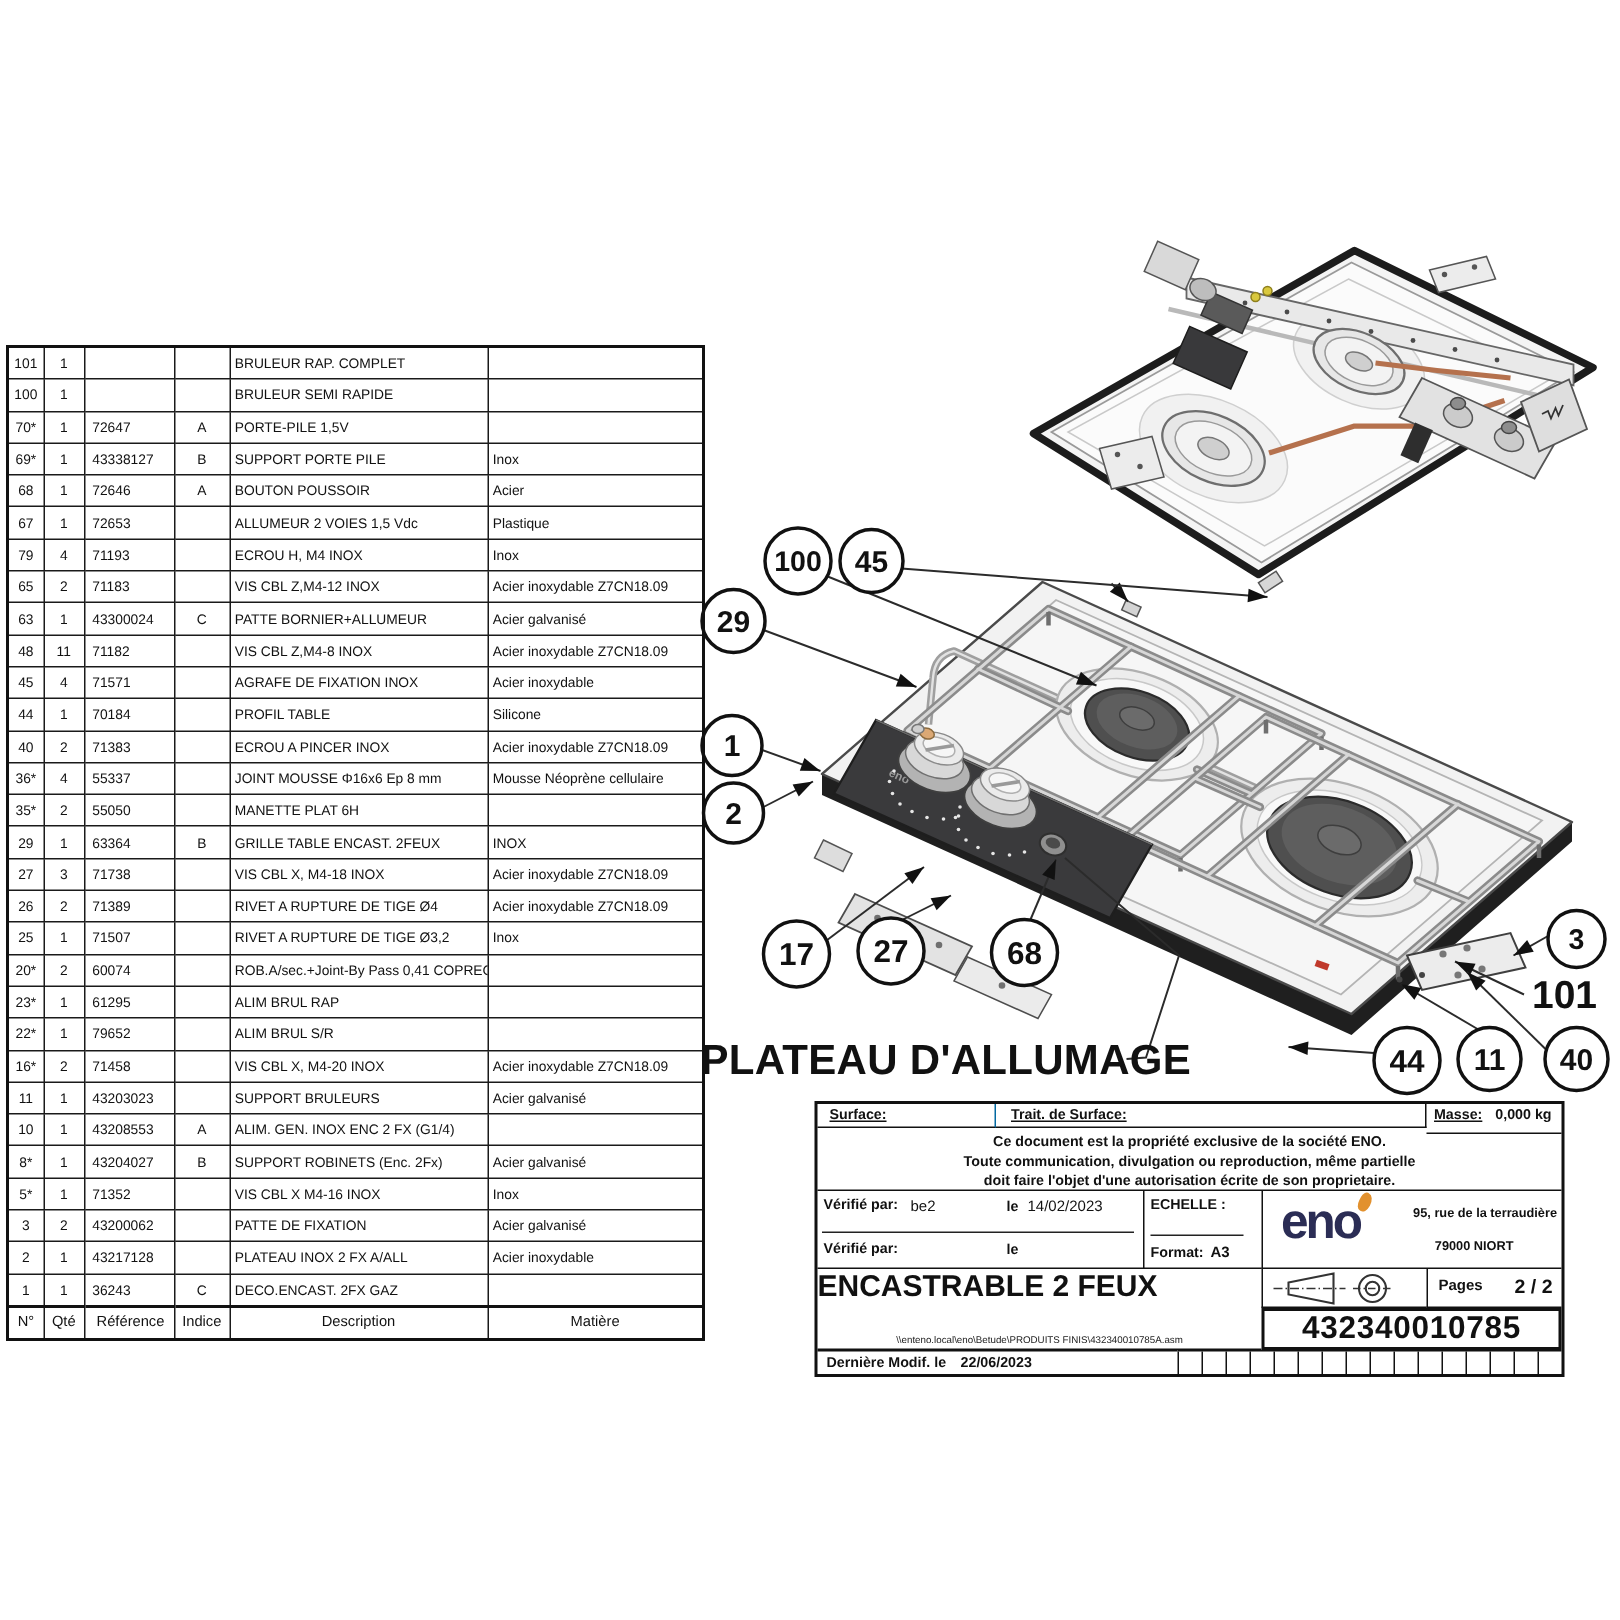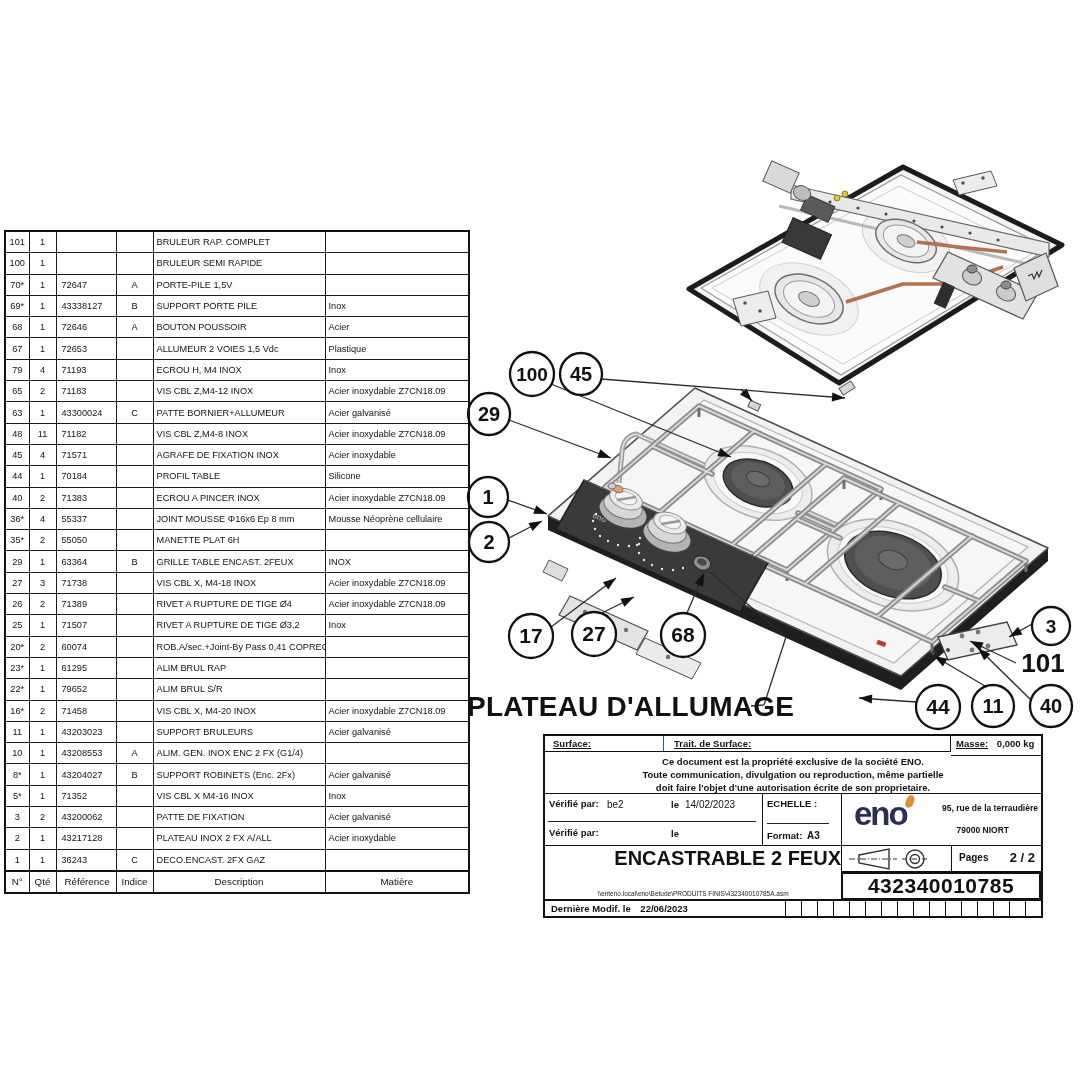--- a/index.html
+++ b/index.html
@@ -18,21 +18,21 @@
     border:2px solid #111;font-size:9.5px;}
   #title-block .cell{position:absolute;box-sizing:border-box;}
   .ulbl{font-weight:bold;text-decoration:underline;font-size:9.5px;}
   .notice{font-weight:bold;font-size:9.5px;line-height:13px;text-align:center;padding-top:3px;}
   .tb-line{position:absolute;border-top:1px solid #222;}
   .eno-logo{position:absolute;left:12px;top:3px;font-weight:bold;font-size:33px;
     letter-spacing:-2px;color:#2b2d55;line-height:33px;}
   .eno-mark{position:absolute;right:-7px;top:-2px;width:8px;height:13px;background:#e2912e;
     transform:rotate(28deg);border-radius:40% 60% 50% 50%;}
   .addr{position:absolute;font-weight:bold;font-size:8.5px;}
-  .doc-title1{position:absolute;width:100%;text-align:right;top:1px;font-weight:bold;font-size:20px;}
+  .doc-title1{position:absolute;width:100%;text-align:left;top:1px;font-weight:bold;font-size:20px;}
   .doc-title2{position:absolute;width:100%;text-align:center;top:23px;font-weight:bold;font-size:18px;}
   .doc-path{position:absolute;width:100%;text-align:center;top:44px;font-size:6.5px;color:#222;}
   .docnum{position:absolute;left:296px;top:136px;width:200px;height:28px;border:2px solid #111;
     box-sizing:border-box;text-align:center;font-weight:bold;font-size:21px;line-height:24px;letter-spacing:.5px;}
   .comb{position:absolute;left:240px;top:164px;width:256px;height:16px;display:flex;border-top:1px solid #111;}
   .comb div{flex:1;border-left:1px solid #111;}
   
   #ignition-label{position:absolute;left:467px;top:691px;font-weight:bold;font-size:28px;
     letter-spacing:.2px;white-space:nowrap;}
   svg.art{position:absolute;left:0;top:0;}

